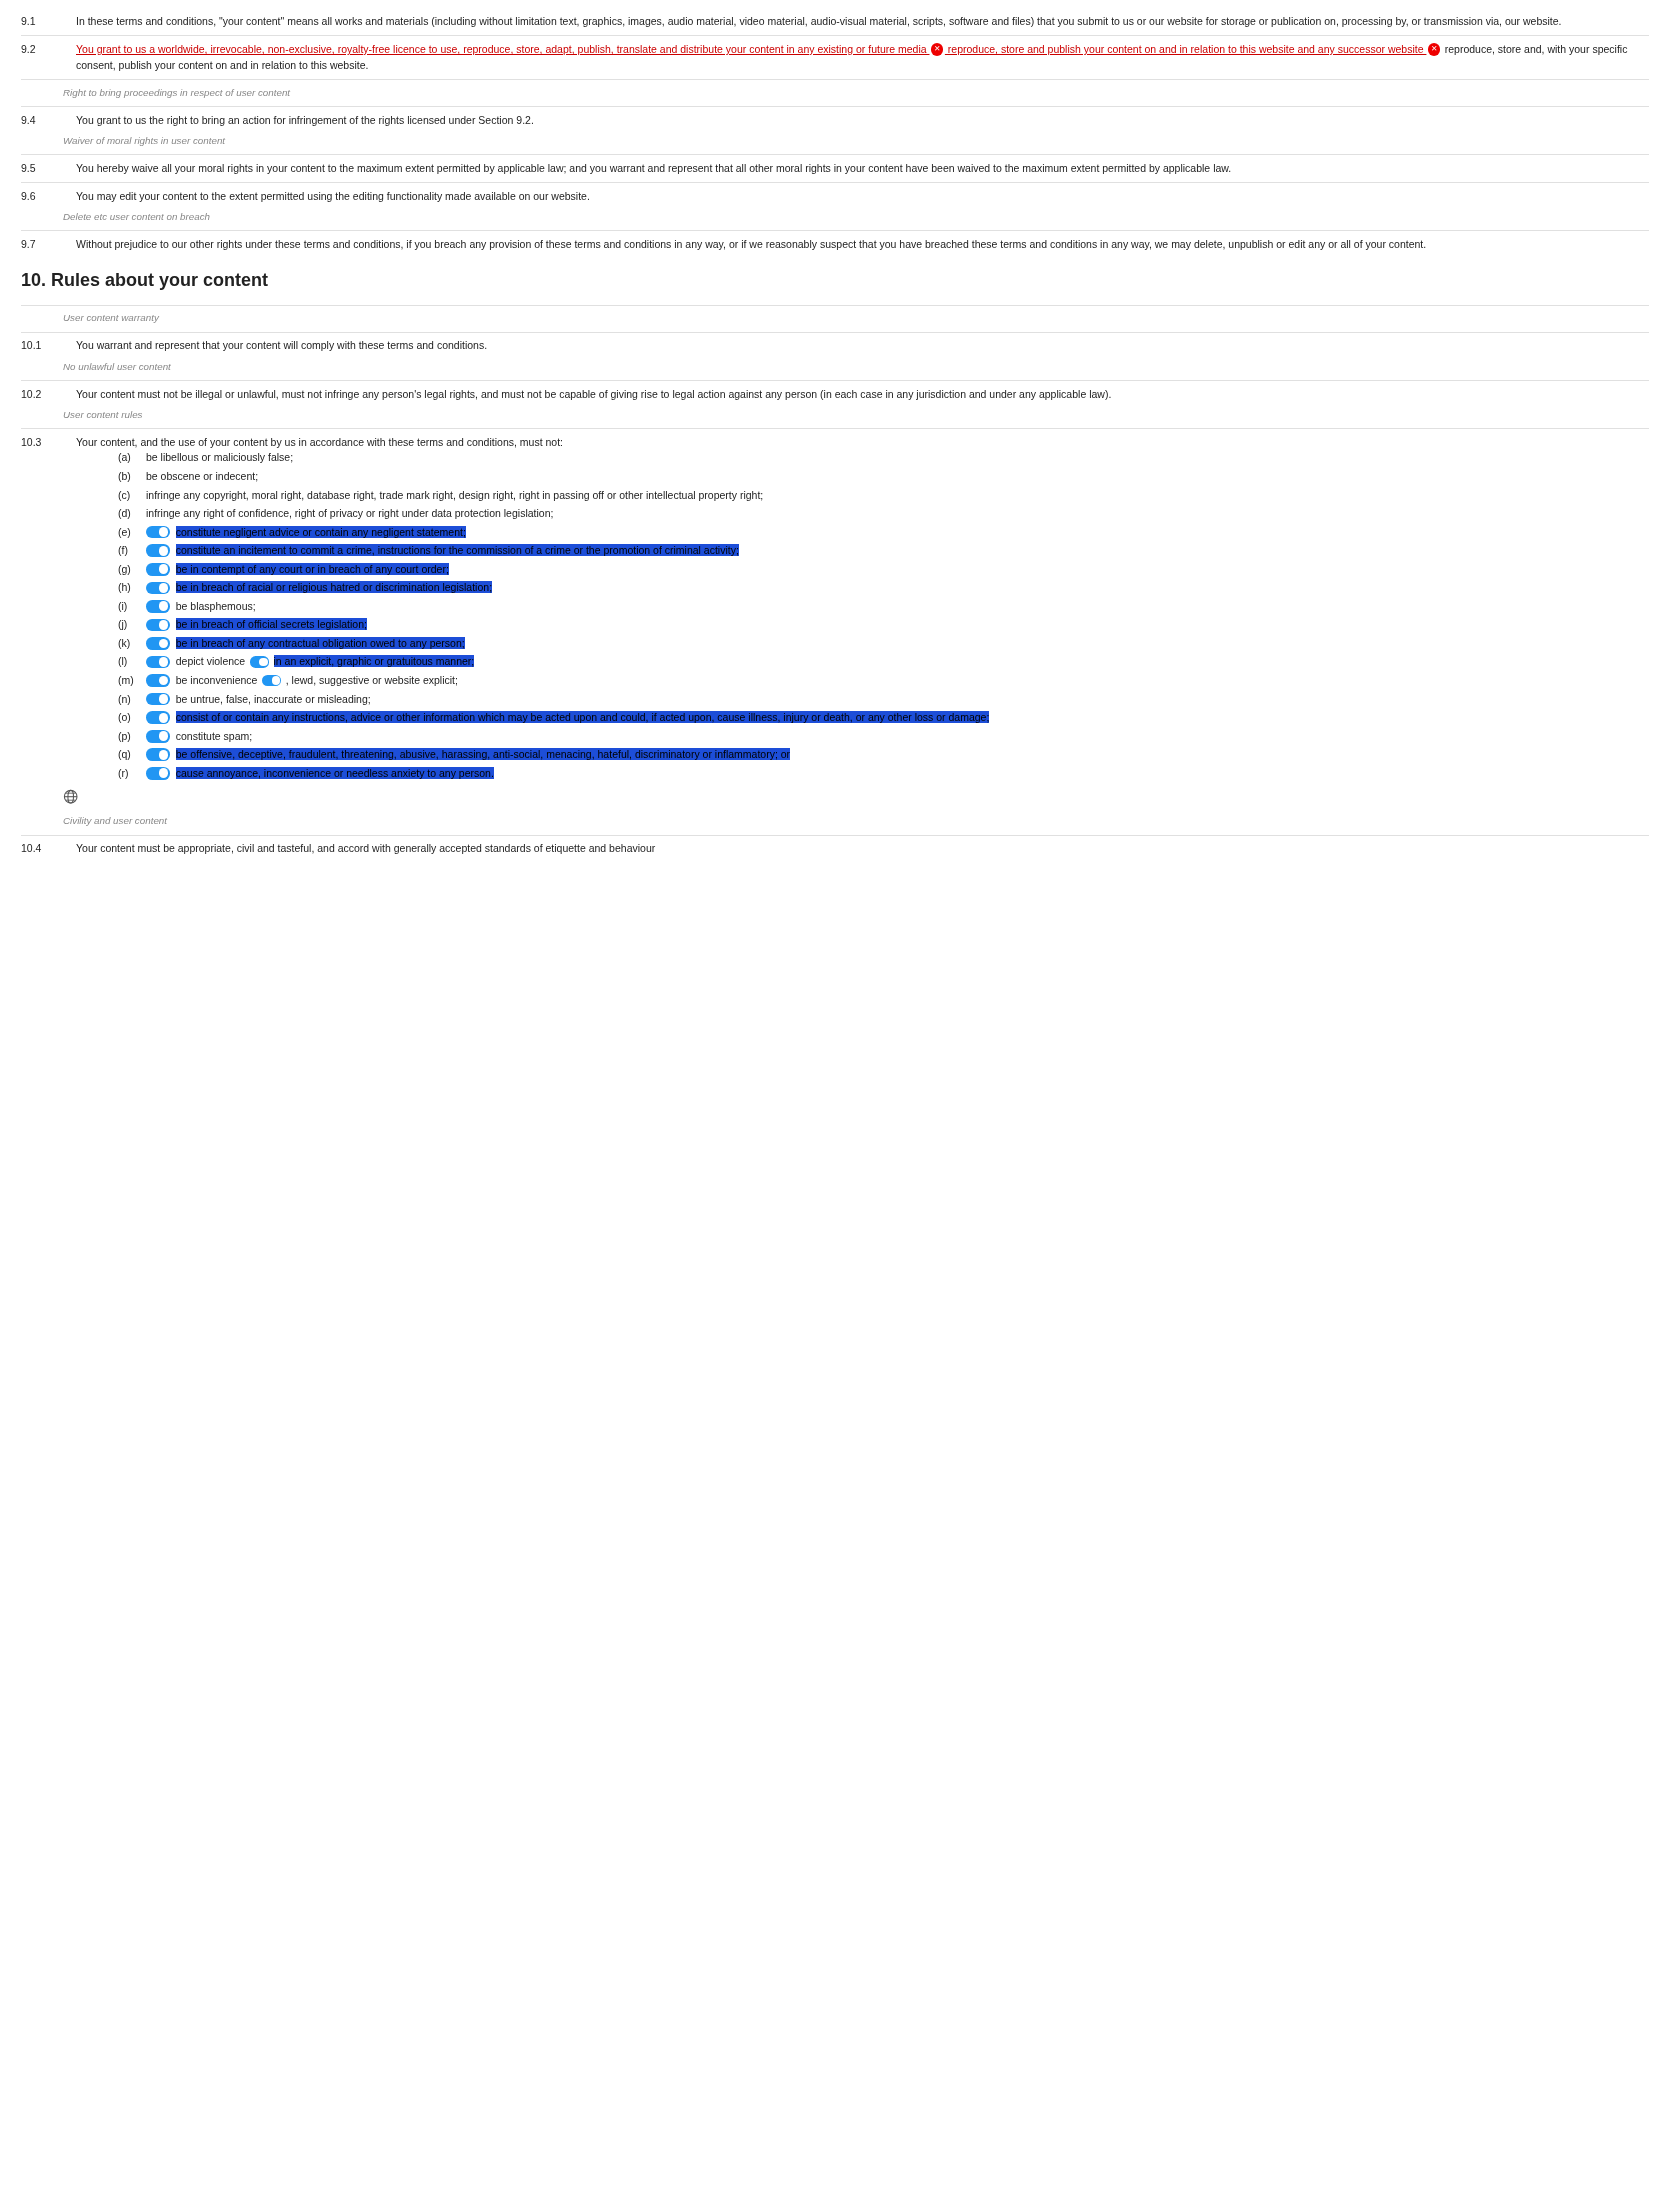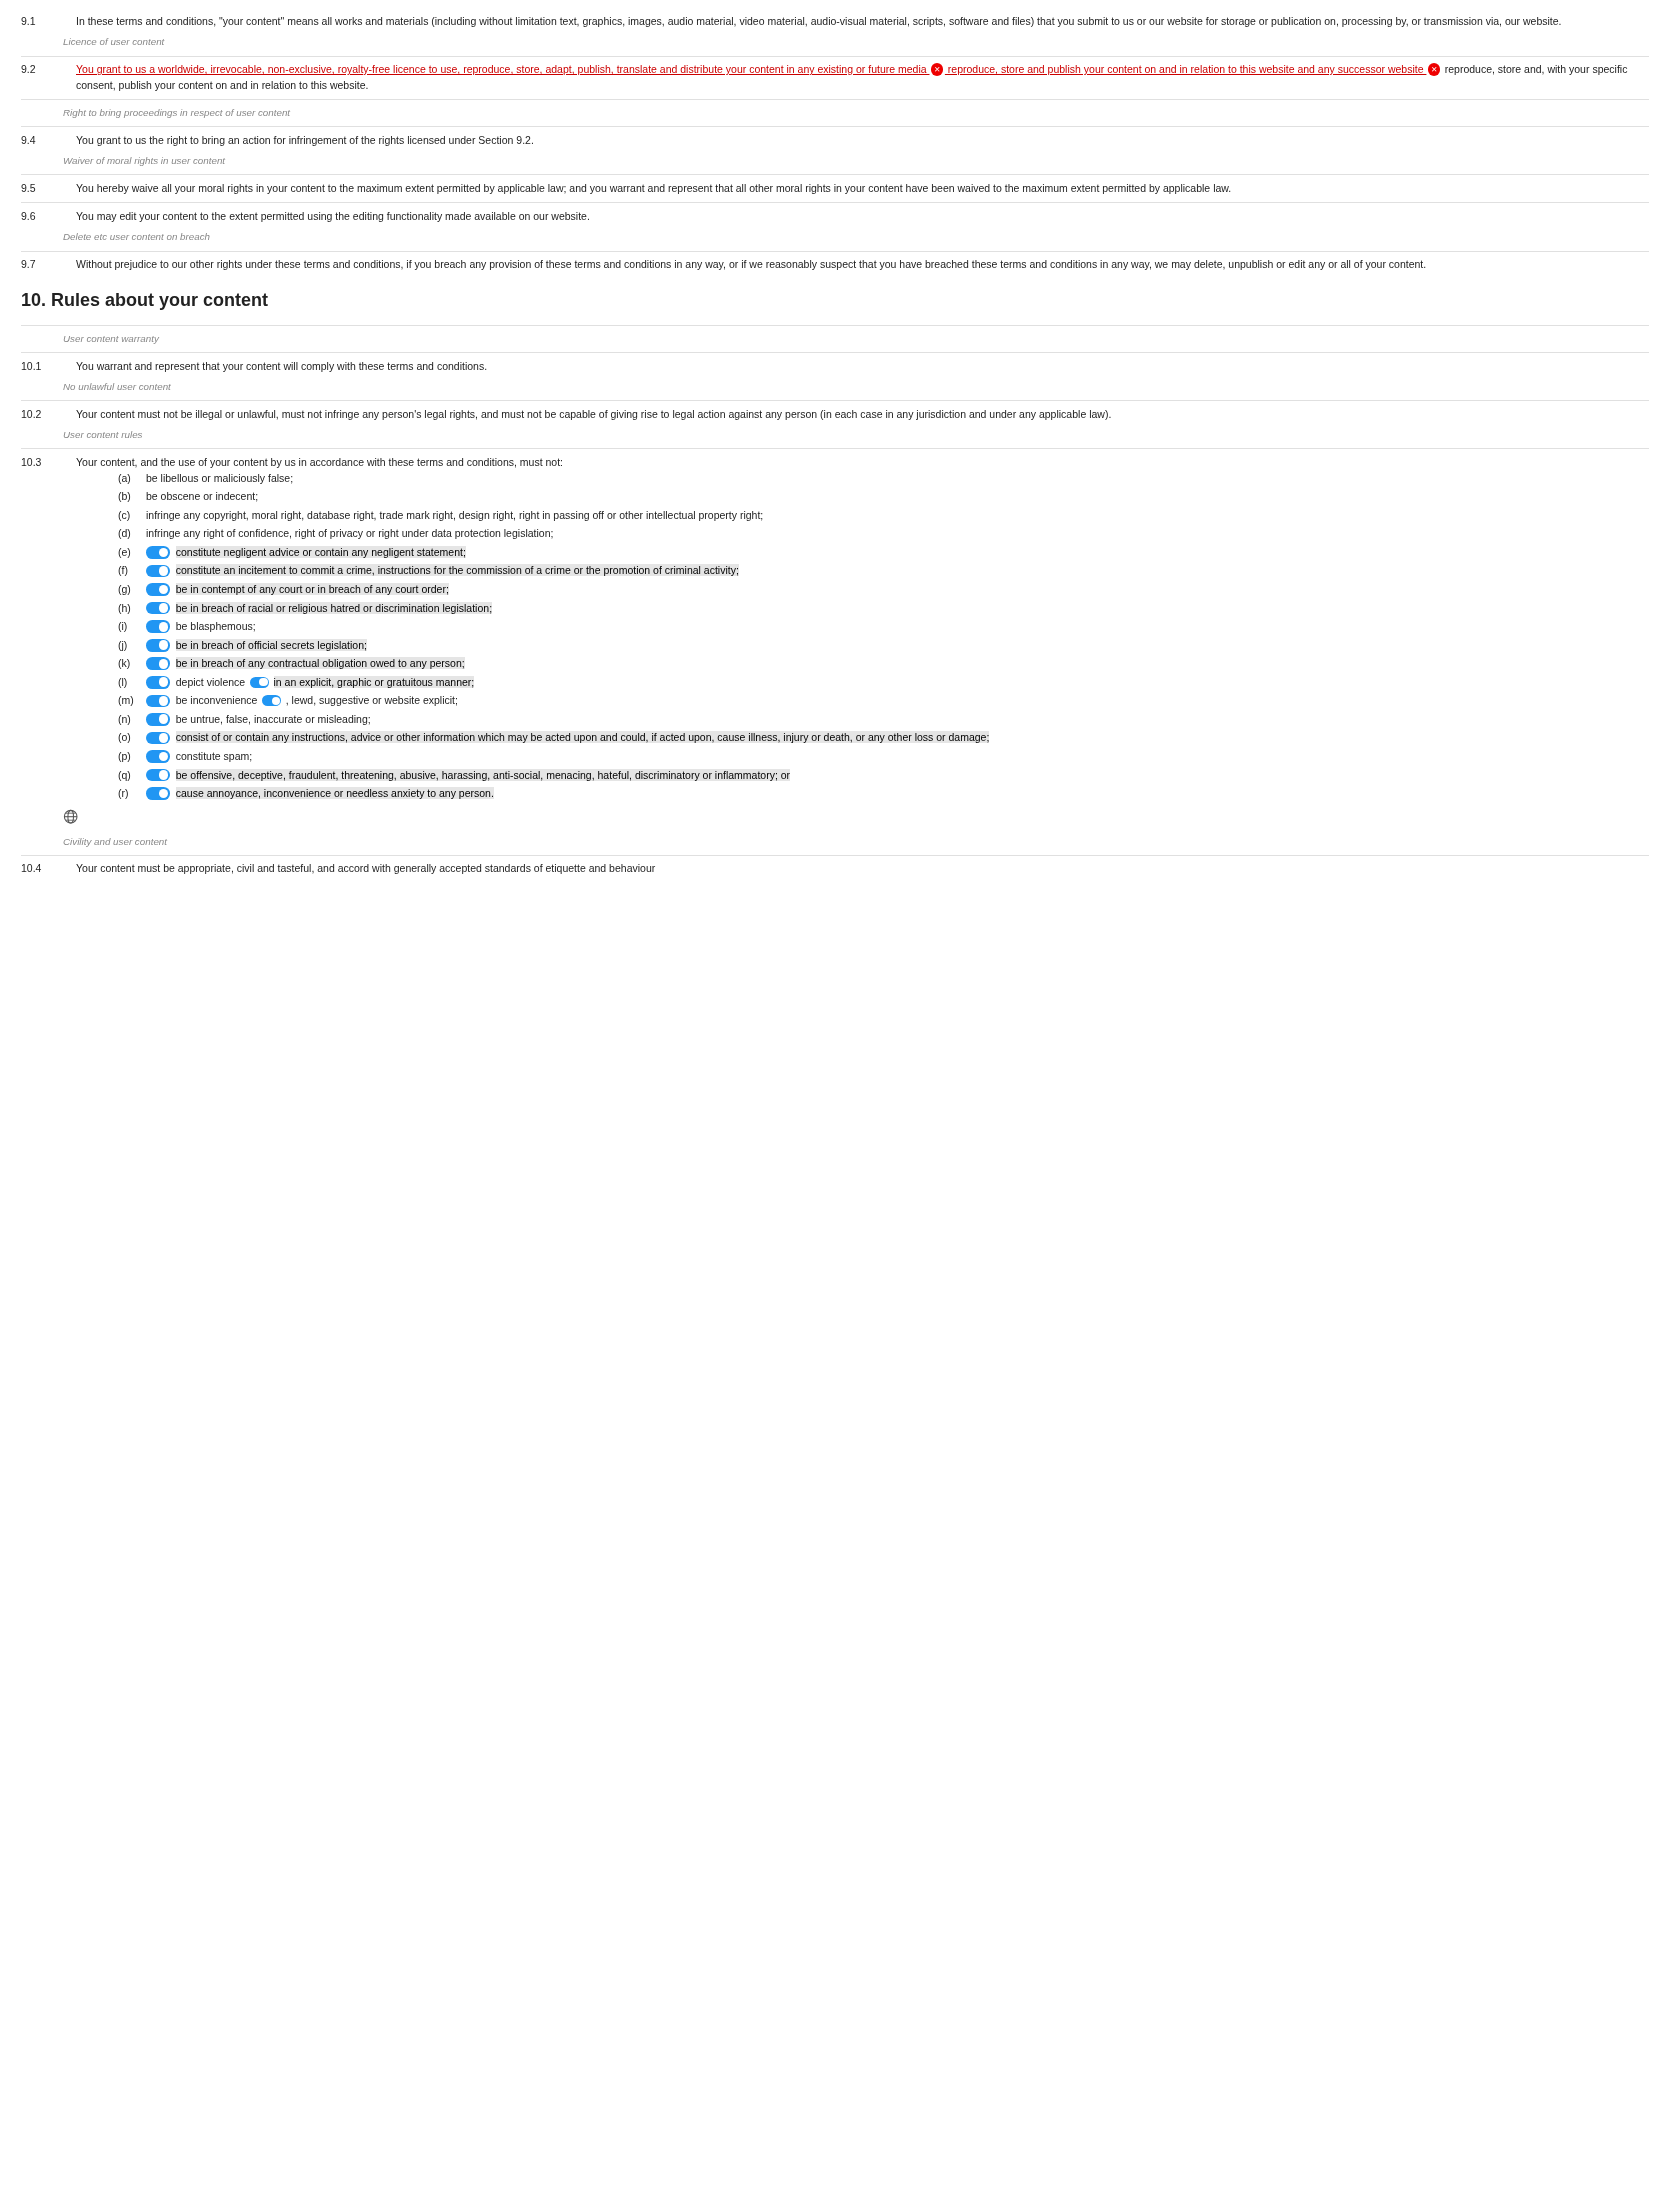--- a/index.html
+++ b/index.html
@@ -35,21 +35,21 @@
       margin-left: 42px;
       margin-bottom: 2.8px;
       margin-top: 5.6px;
       font-size: 9.8px;
     }
     .highlight-red {
       color: #c00;
       text-decoration: underline;
     }
     .highlight-blue {
-      background-color: #e5e5e5;
+      background-color: #1d4ed8;
       color: #000;
     }
     .inline-icon {
       display: inline-block;
       width: 12.6px;
       height: 12.6px;
       background: #e00;
       border-radius: 50%;
       vertical-align: middle;
       margin: 0 1.4px;
@@ -141,21 +141,20 @@
 </head>
 <body>
 
 <div class="section-block">
 
   <div class="section-row">
     <span class="section-num">9.1</span>
     <span class="section-text">In these terms and conditions, "your content" means all works and materials (including without limitation text, graphics, images, audio material, video material, audio-visual material, scripts, software and files) that you submit to us or our website for storage or publication on, processing by, or transmission via, our website.</span>
   </div>
 
-  <div class="italic-heading">Licence of user content</div>
   <hr class="section-divider">
 
   <div class="section-row">
     <span class="section-num">9.2</span>
     <span class="section-text">
       <span class="highlight-red">You grant to us a worldwide, irrevocable, non-exclusive, royalty-free licence to use, reproduce, store, adapt, publish, translate and distribute your content in any existing or future media </span><span class="inline-icon"></span><span class="highlight-red"> reproduce, store and publish your content on and in relation to this website and any successor website </span><span class="inline-icon"></span><span> reproduce, store and, with your specific consent, publish your content on and in relation to this website.</span>
     </span>
   </div>
 
   <hr class="section-divider">

